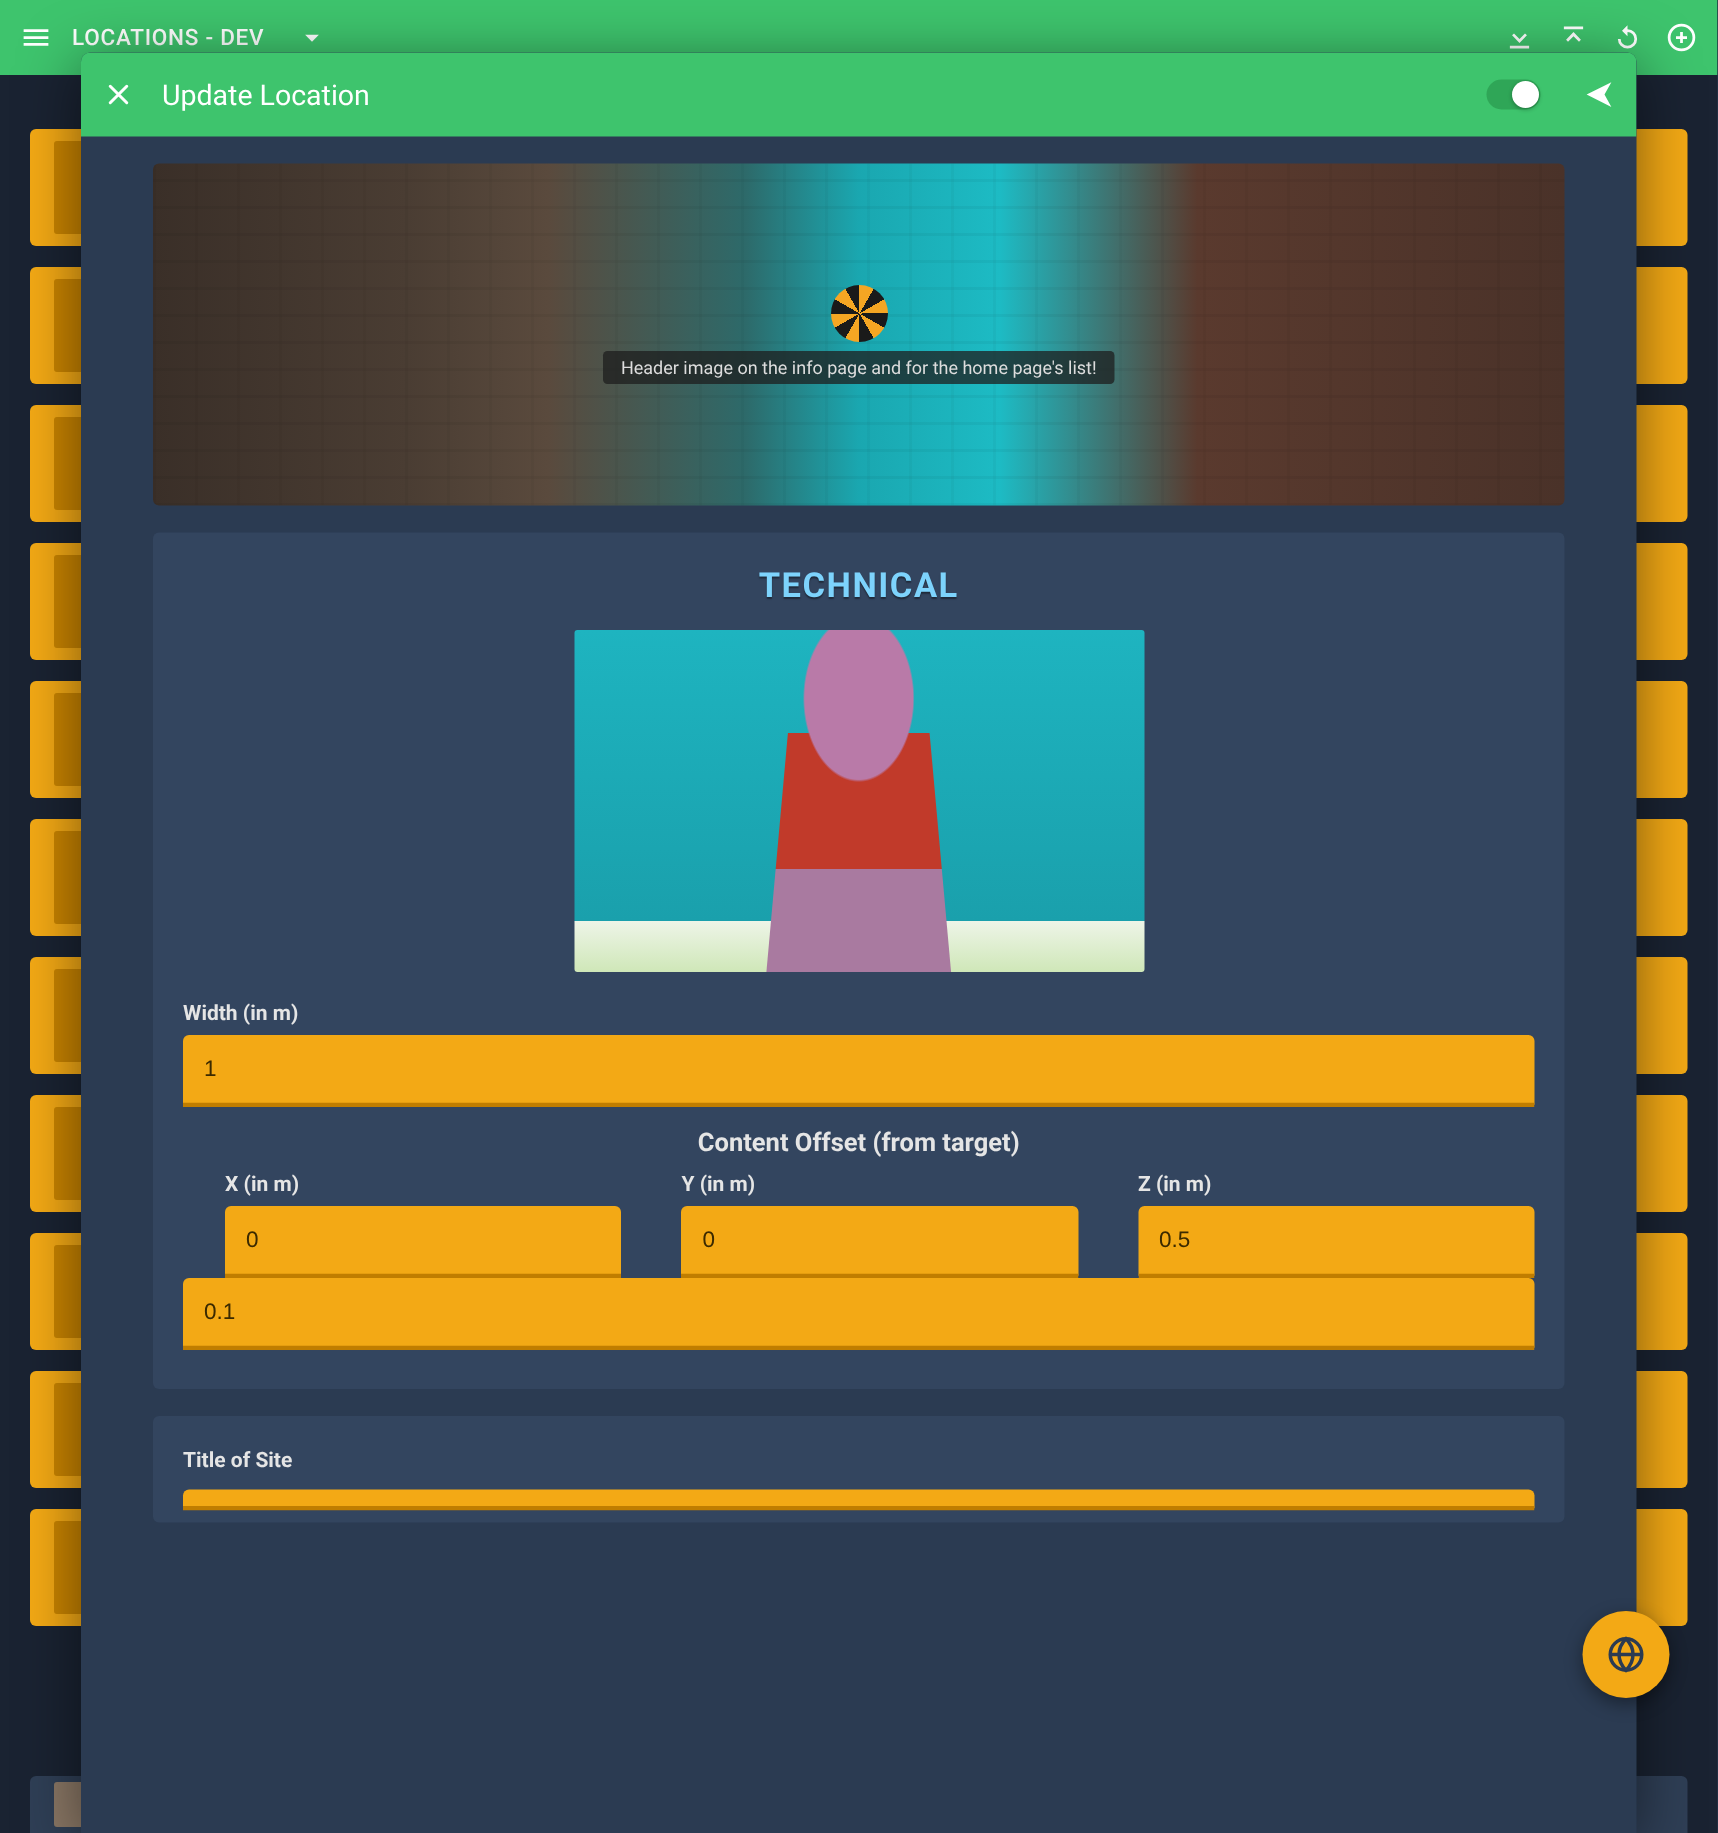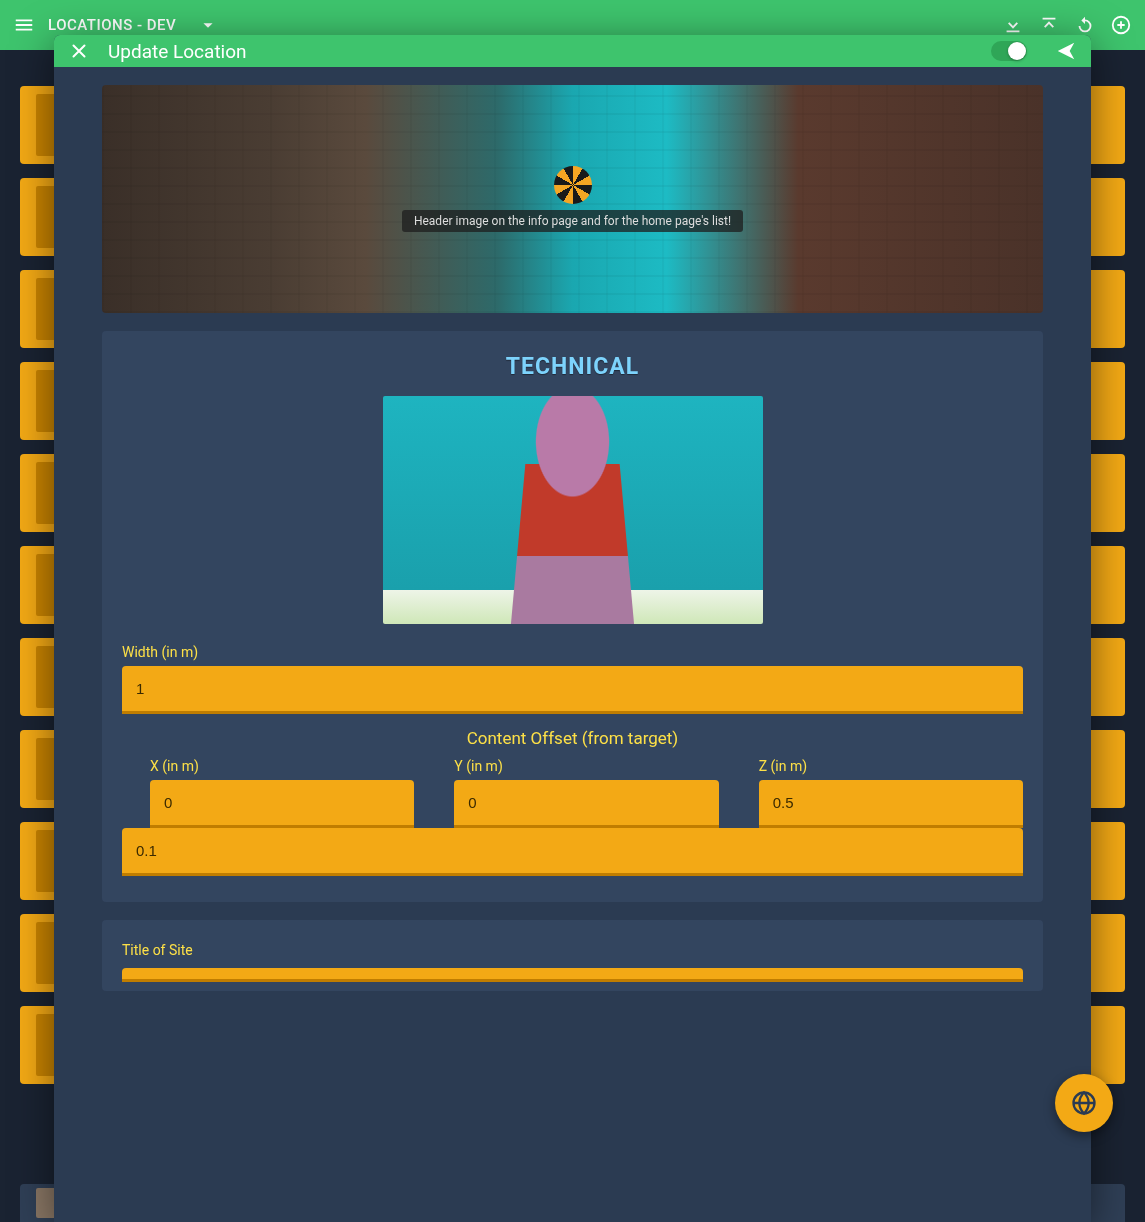--- a/index.html
+++ b/index.html
@@ -67,21 +67,21 @@
     position: absolute;
     top: 35px; left: 54px; right: 54px; bottom: 0;
     background: #2b3b52;
     border-radius: 6px 6px 0 0;
     box-shadow: 0 8px 40px rgba(0,0,0,0.5);
     display: flex; flex-direction: column;
     overflow: hidden;
     z-index: 10;
   }
   .dialog-header {
-    height: 32px;
+    height: 56px;
     background: #3ec46d;
     display: flex; align-items: center;
     padding: 0 14px;
     gap: 18px;
   }
   .dialog-title {
     font-size: 19px;
     font-weight: 400;
     color: #fff;
   }
@@ -185,23 +185,24 @@
     content:"";
     position:absolute; left:32%; top:0; width:36%; height:100%;
     background:
       radial-gradient(ellipse 60px 90px at 50% 20%, #b97aa8 0 60%, transparent 62%),
       linear-gradient(180deg, transparent 0 30%, #c13a2a 30% 70%, #a97aa0 70% 100%);
     clip-path: polygon(20% 0, 80% 0, 95% 100%, 5% 100%);
   }
 
   .field-label {
     font-size: 14px;
-    color: #fde047;
+    color: #e5e5e5;
     margin-bottom: 6px;
     display: block;
+    font-weight: bold;
   }
   .field-label.center { text-align: center; margin: 14px 0 10px 0; font-size: 17px; }
 
   .text-input {
     width: 100%;
     height: 48px;
     background: #f3a915;
     border: none;
     border-bottom: 3px solid #c07d00;
     border-radius: 4px 4px 0 0;

